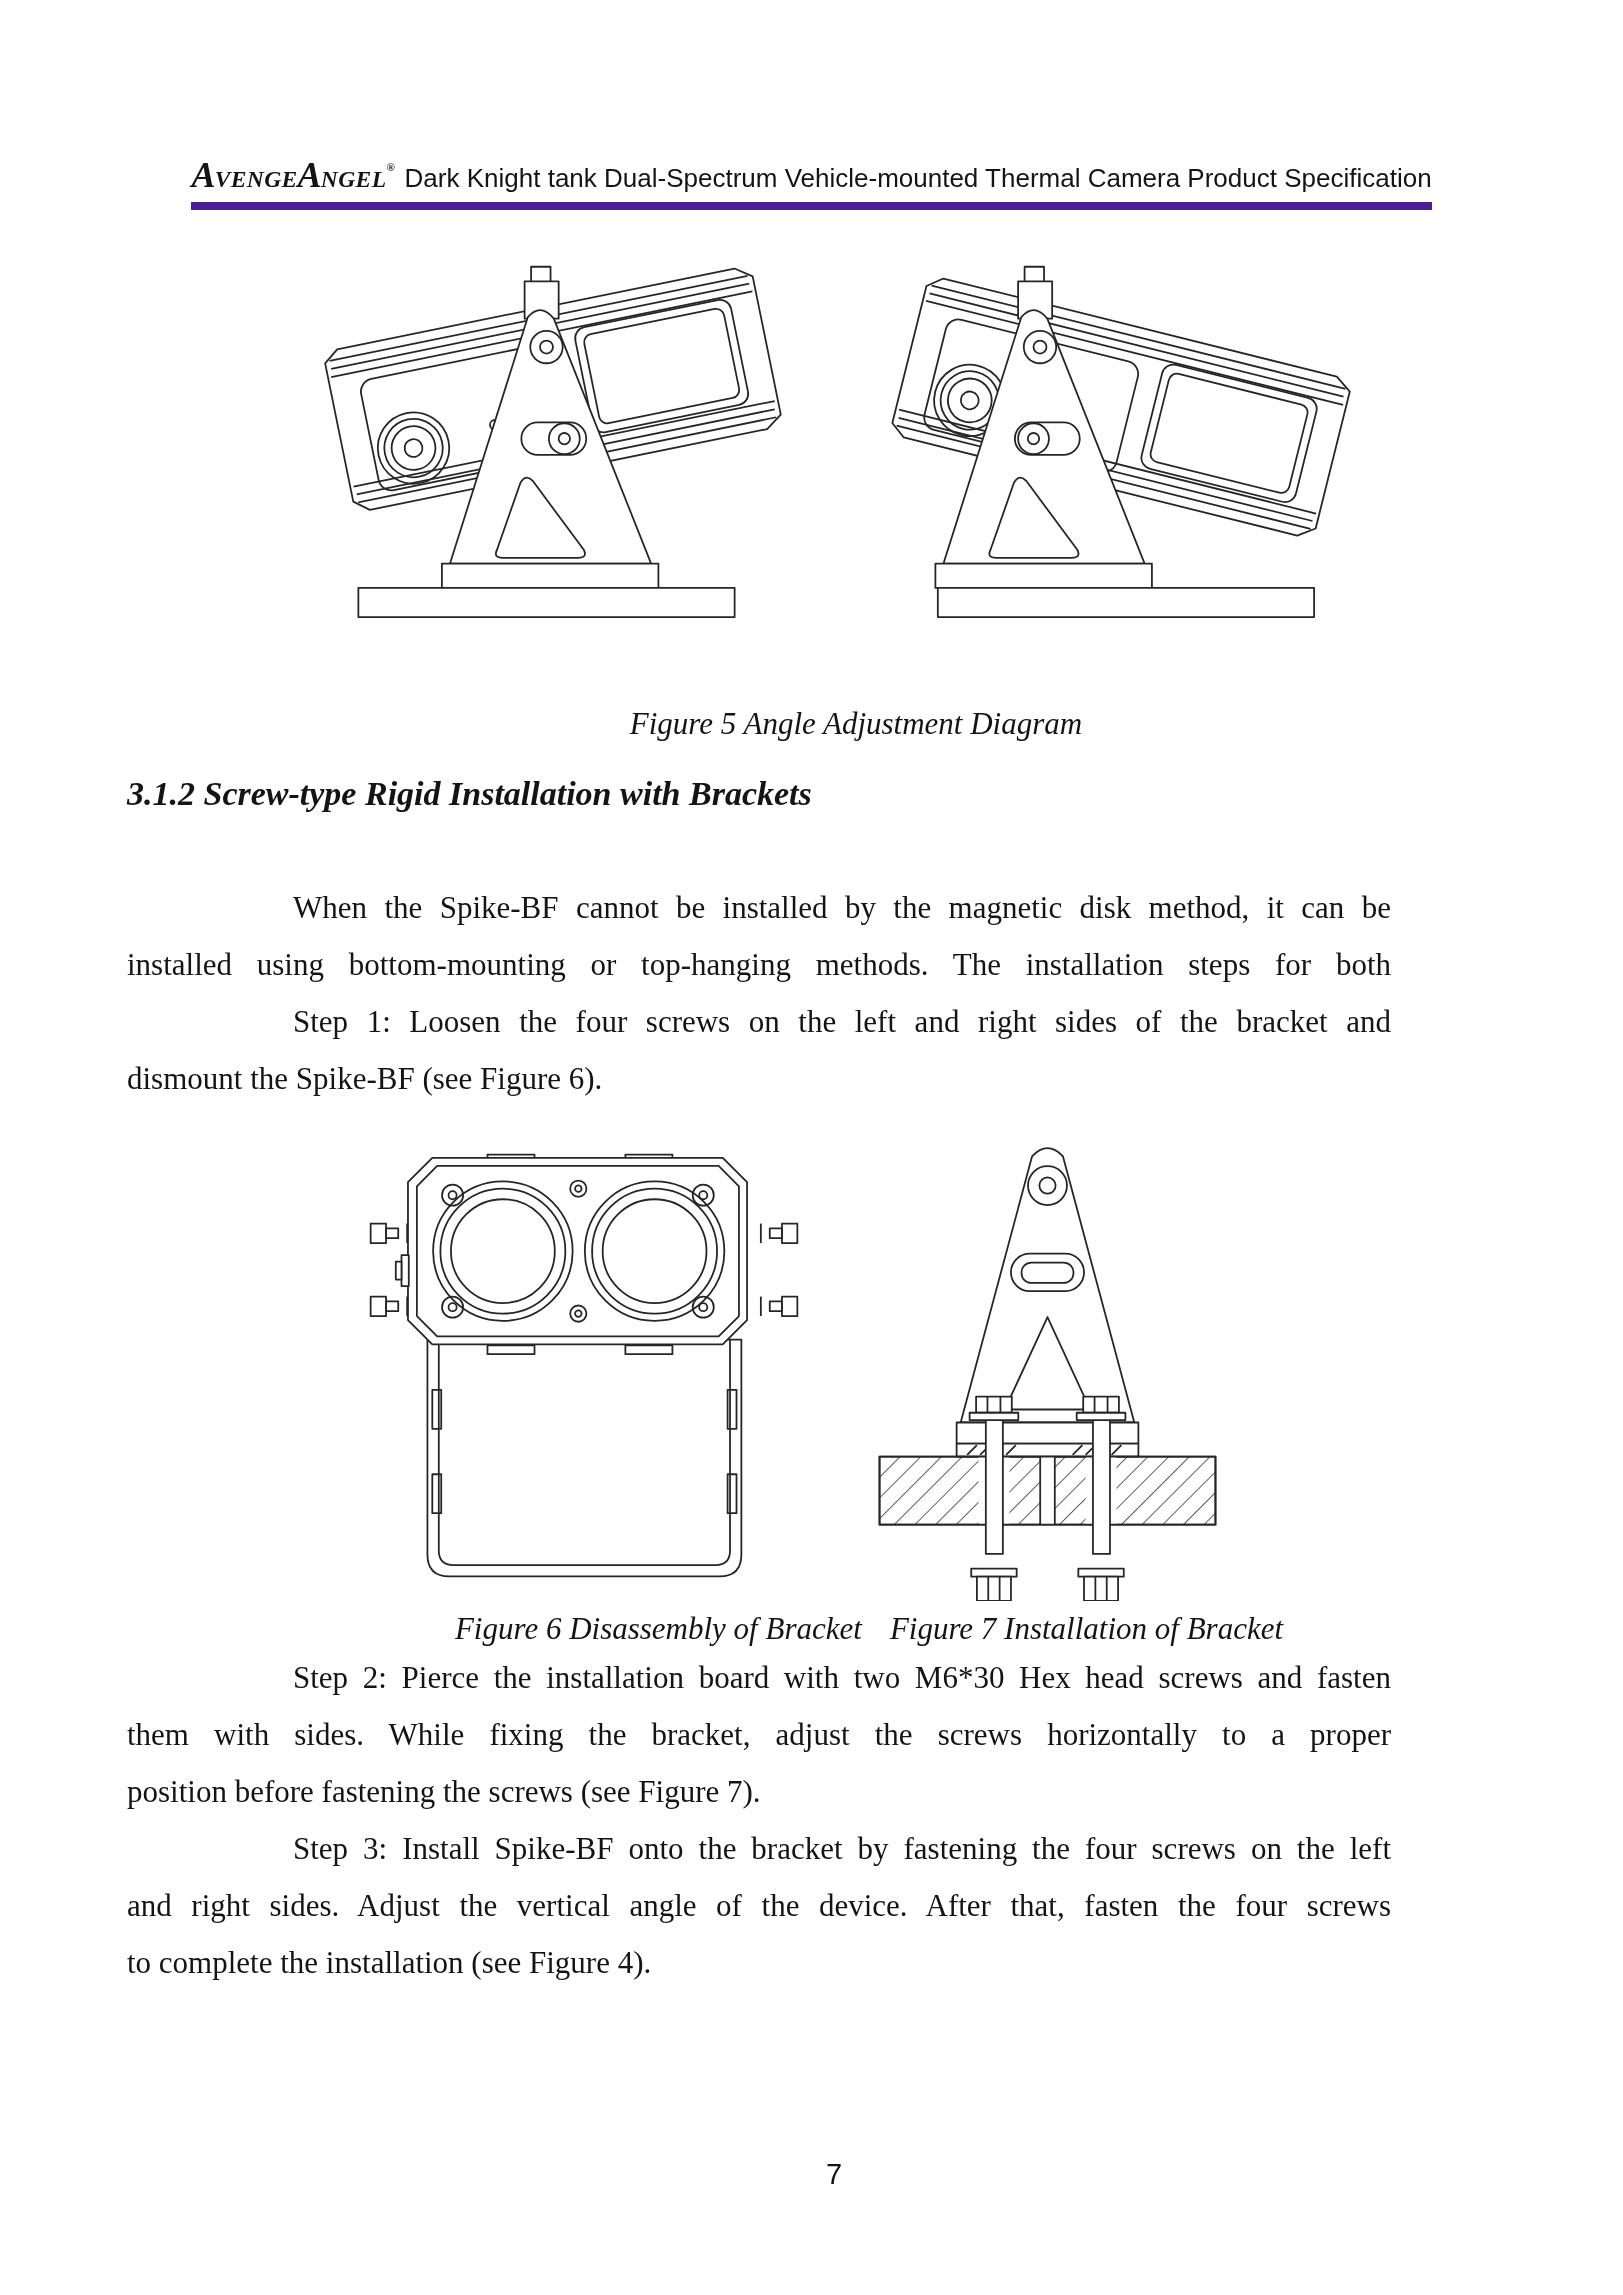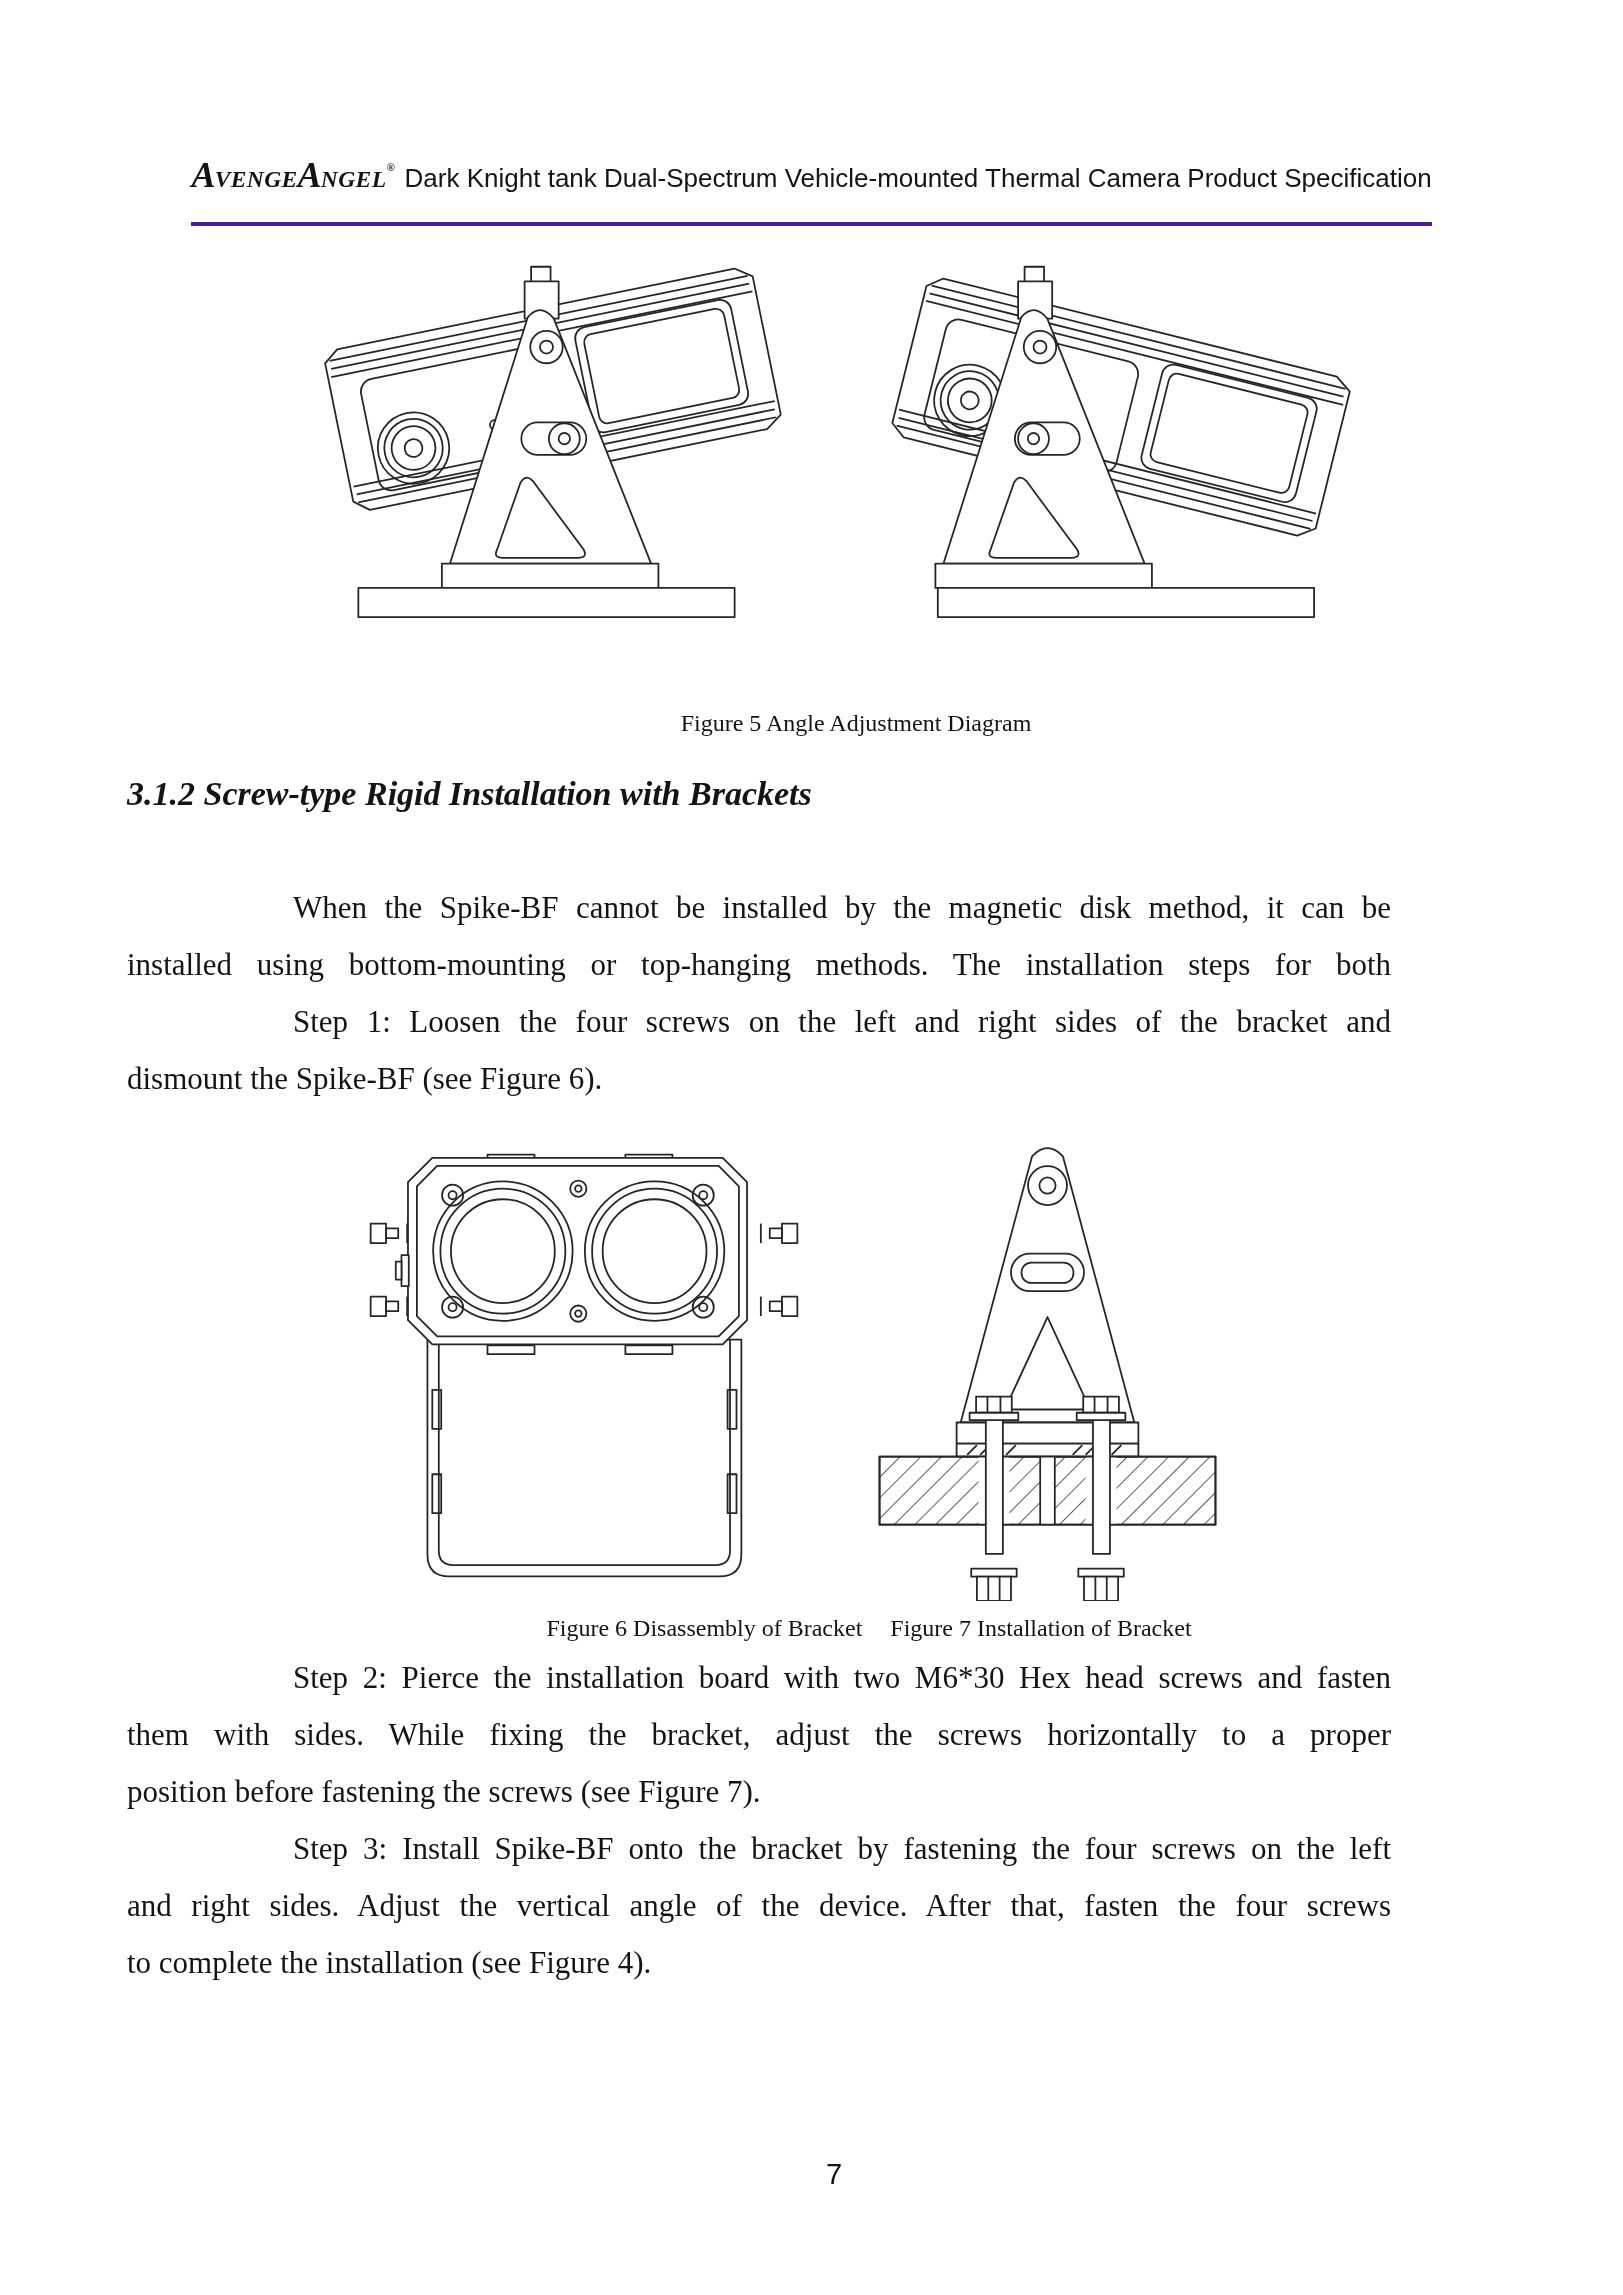--- a/index.html
+++ b/index.html
@@ -12,22 +12,22 @@
     overflow:hidden;
     margin:0 auto;
   }
   .abs{position:absolute;}
 
   
   .header{top:148px;left:0;width:1623px;text-align:center;}
   .header-inner{
     display:inline-block;
     line-height:39px;
-    padding-bottom:20px;
-    border-bottom:4px solid #4c1d95;
+    padding-bottom:0;
+    border-bottom:8px solid #4c1d95;
     white-space:nowrap;
   }
   .logo{font-family:"Liberation Serif",serif;font-style:italic;font-weight:bold;letter-spacing:-0.8px;}
   .logo .big{font-size:36px;}
   .logo .small{font-size:23.5px;letter-spacing:0.4px;}
   .logo .mark{font-size:11.4px;vertical-align:16px;letter-spacing:0;}
   .header-title{
     font-family:"Liberation Sans", sans-serif;
     font-size:26px;
     margin-left:9.7px;
@@ -45,21 +45,21 @@
   .line.last{text-align:left;text-align-last:left;}
   .line.ind{text-indent:166px;}
 
   .heading{
     top:774px;left:127px;width:1380px;
     font-size:34px;font-weight:bold;
     line-height:39px;
     font-style:italic;
   }
 
-  .caption{font-size:24px;line-height:37px;white-space:nowrap;}
+  .caption{font-size:31px;line-height:37px;white-space:nowrap;font-style:italic;}
   .cap5{top:705px;left:89px;width:1534px;text-align:center;}
   .cap67{top:1610px;left:115px;width:1508px;display:flex;justify-content:center;gap:28px;}
 
   .pagenum{
     top:2158px;left:0;width:1623px;
     text-align:center;
     padding-left:45px;box-sizing:border-box;
     font-family:"Liberation Sans",sans-serif;
     font-size:29px;
   }

